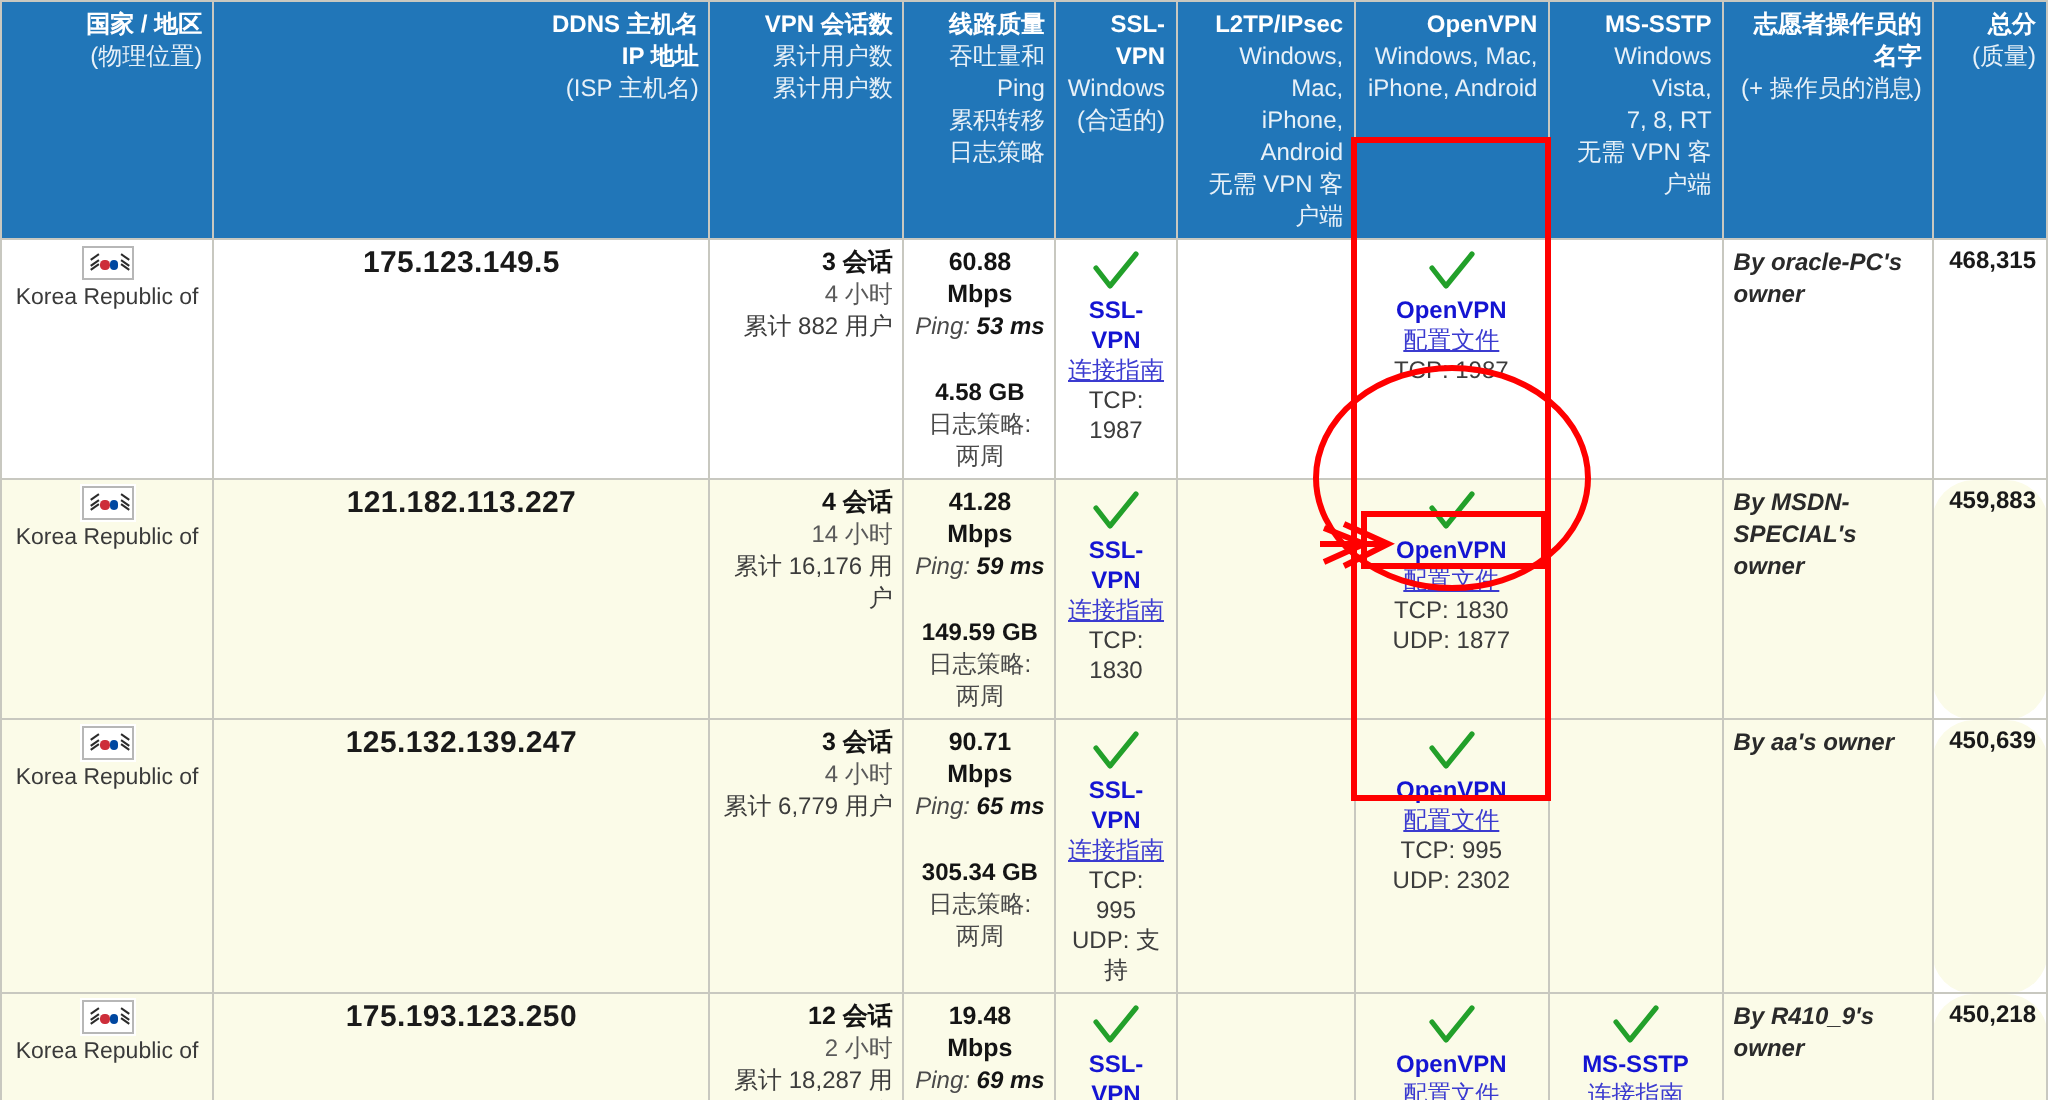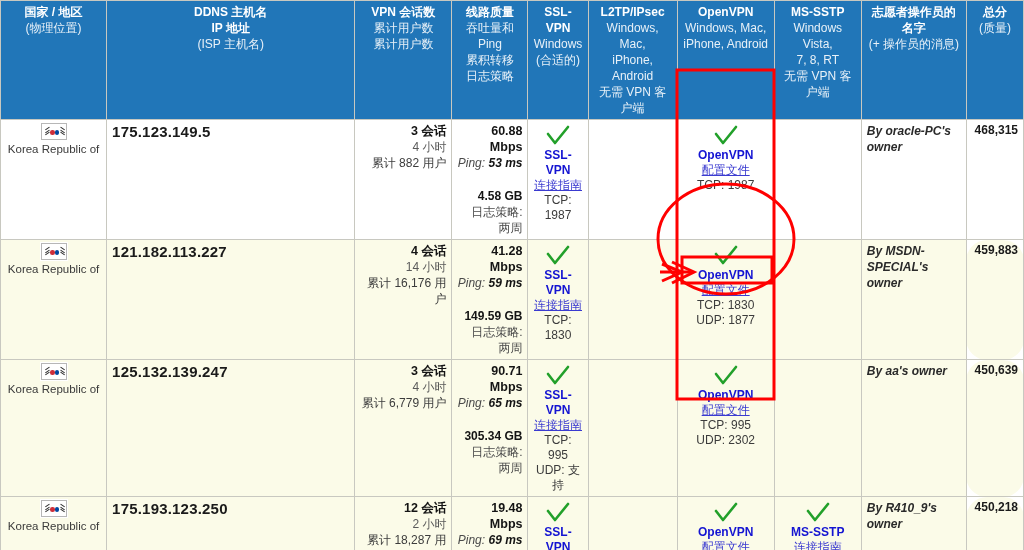--- a/index.html
+++ b/index.html
@@ -22,21 +22,21 @@
     font-size: 12px;
   }
   table.vpn th, table.vpn td {
     border: 1px solid #c8c8c0;
     vertical-align: top;
     padding: 3px 5px;
   }
   thead th {
     background: #2176b8;
     color: #ffffff;
-    text-align: center;
+    text-align: right;
     font-size: 12px;
     font-weight: normal;
     line-height: 16px;
     height: 72px;
     border: 1px solid #ffffff;
     padding: 5px 5px 4px 6px;
   }
   thead th .hl1 { font-weight: bold; display: block; color:#ffffff; }
   thead th .hl  { display: block; color: #e8f1f8; }
 
@@ -75,29 +75,29 @@
   }
   .flag .tk-dot-a { left: 8.5px; top: 6.2px; background: #cd2e3a; }
   .flag .tk-dot-b { left: 13px;  top: 6.2px; background: #0047a0; }
   .flag .tri {
     position: absolute; width: 5px; height: 1.3px;
     background: #2b2b2b; transform: rotate(-35deg);
   }
   .flag .tri2 { transform: rotate(35deg); }
   .cname { display: block; line-height: 13px; }
 
-  td.ddns { padding: 6px 8px; }
+  td.ddns { padding: 6px 8px; text-align: center; }
   .ip-addr { font-size: 15px; font-weight: bold; color: #1a1a1a; letter-spacing: .2px; }
 
   td.vpn-sess { text-align: right; padding: 6px 8px 6px 4px; color: #3c3c3c; line-height: 16px; }
   .sess-n { font-weight: bold; color: #141414; font-size: 12.5px; }
   .uptime { color: #5a5a5a; }
   .cumuser { color: #3c3c3c; }
 
-  td.line { text-align: right; padding: 6px 6px; color: #3c3c3c; line-height: 16px; }
+  td.line { text-align: center; padding: 6px 6px; color: #3c3c3c; line-height: 16px; }
   .thr { font-weight: bold; color: #141414; font-size: 12.5px; }
   .ping { color: #4a4a4a; font-style: italic; }
   .ping b { color: #141414; }
   .transfer { font-weight: bold; color: #141414; margin-top: 17px; }
   .logpol { color: #4a4a4a; }
 
   td.proto { text-align: center; padding: 5px 4px; color: #3c3c3c; line-height: 16px; }
   .check {
     display: block; margin: 2px auto 1px auto;
     width: 26px; height: 22px;

